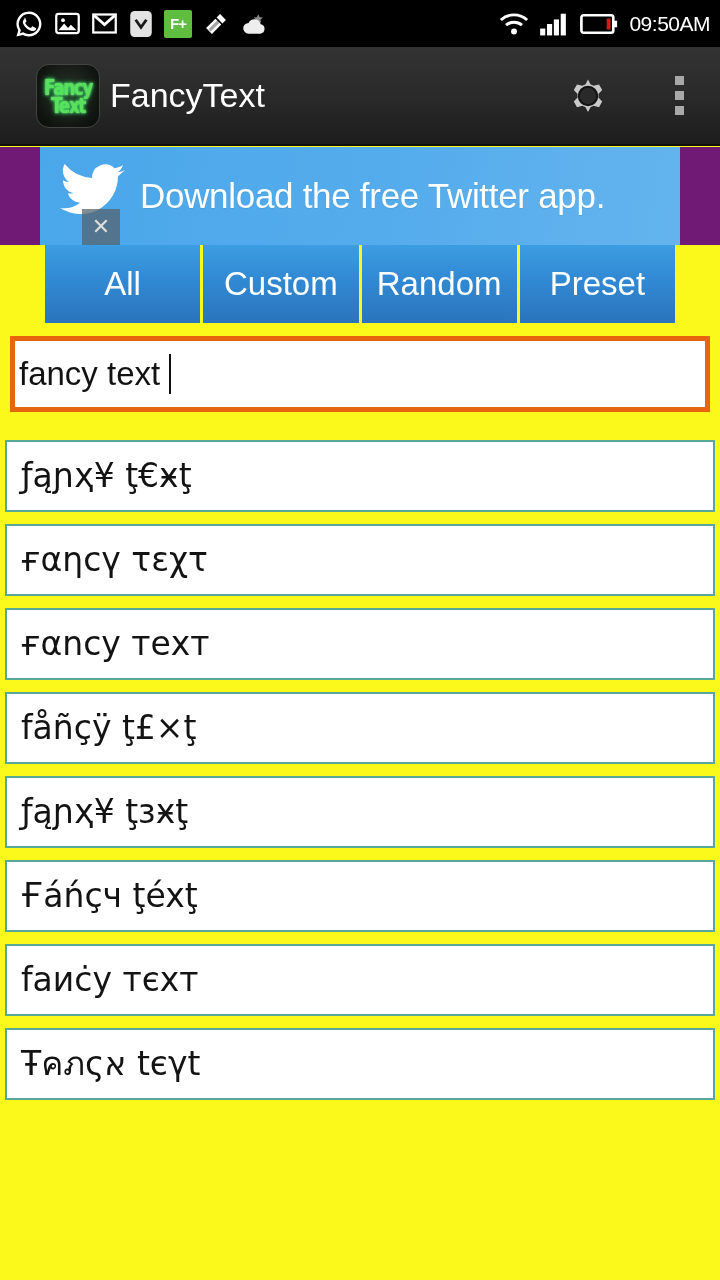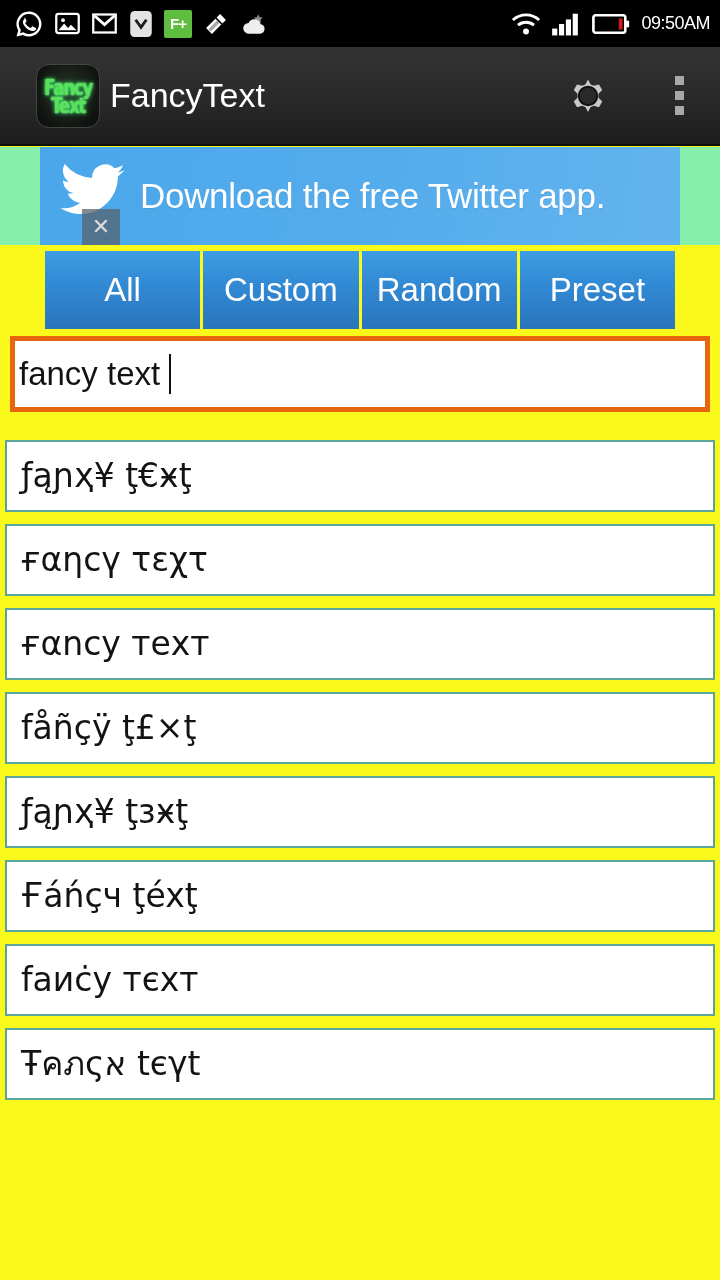--- a/index.html
+++ b/index.html
@@ -40,21 +40,21 @@
     flex: 1;
   }
   .sb-right {
     display: flex;
     align-items: center;
     gap: 9px;
   }
   .sb-ico { display: block; }
   .sb-time {
     color: #ffffff;
-    font-size: 18px;
+    font-size: 21px;
     letter-spacing: -0.5px;
     font-family: "Liberation Sans", sans-serif;
     margin-left: 2px;
   }
   .fplus {
     width: 28px; height: 28px;
     background: #5FBE3F;
     border-radius: 2px;
     color: #fff;
     font-size: 15px;
@@ -122,21 +122,21 @@
   .dot {
     width: 9px; height: 9px;
     background: #a8a8a8;
   }
 
   
   #ad-container {
     position: absolute;
     left: 0; top: 147px;
     width: 720px; height: 98px;
-    background: #86efac;
+    background: #701a75;
   }
   #ad-banner {
     position: absolute;
     left: 40px; top: 0;
     width: 640px; height: 98px;
     background: linear-gradient(100deg, #4AA7EA 0%, #55ACEC 55%, #63B4EE 100%);
     overflow: hidden;
   }
   #ad-bird {
     position: absolute;
@@ -169,21 +169,21 @@
     font-family: "Liberation Sans", sans-serif;
   }
 
   
   #tab-bar {
     position: absolute;
     left: 0; top: 245px;
     width: 720px; height: 84px;
     background: #FBF81C;
     display: flex;
-    align-items: flex-end;
+    align-items: flex-start;
     padding: 0 45px;
     box-sizing: border-box;
     gap: 3px;
   }
   .tab-btn {
     flex: 1;
     height: 78px;
     background: linear-gradient(180deg, #3C9DE2 0%, #3189D3 45%, #2A74BC 100%);
     color: #FFFFFF;
     font-size: 33px;

